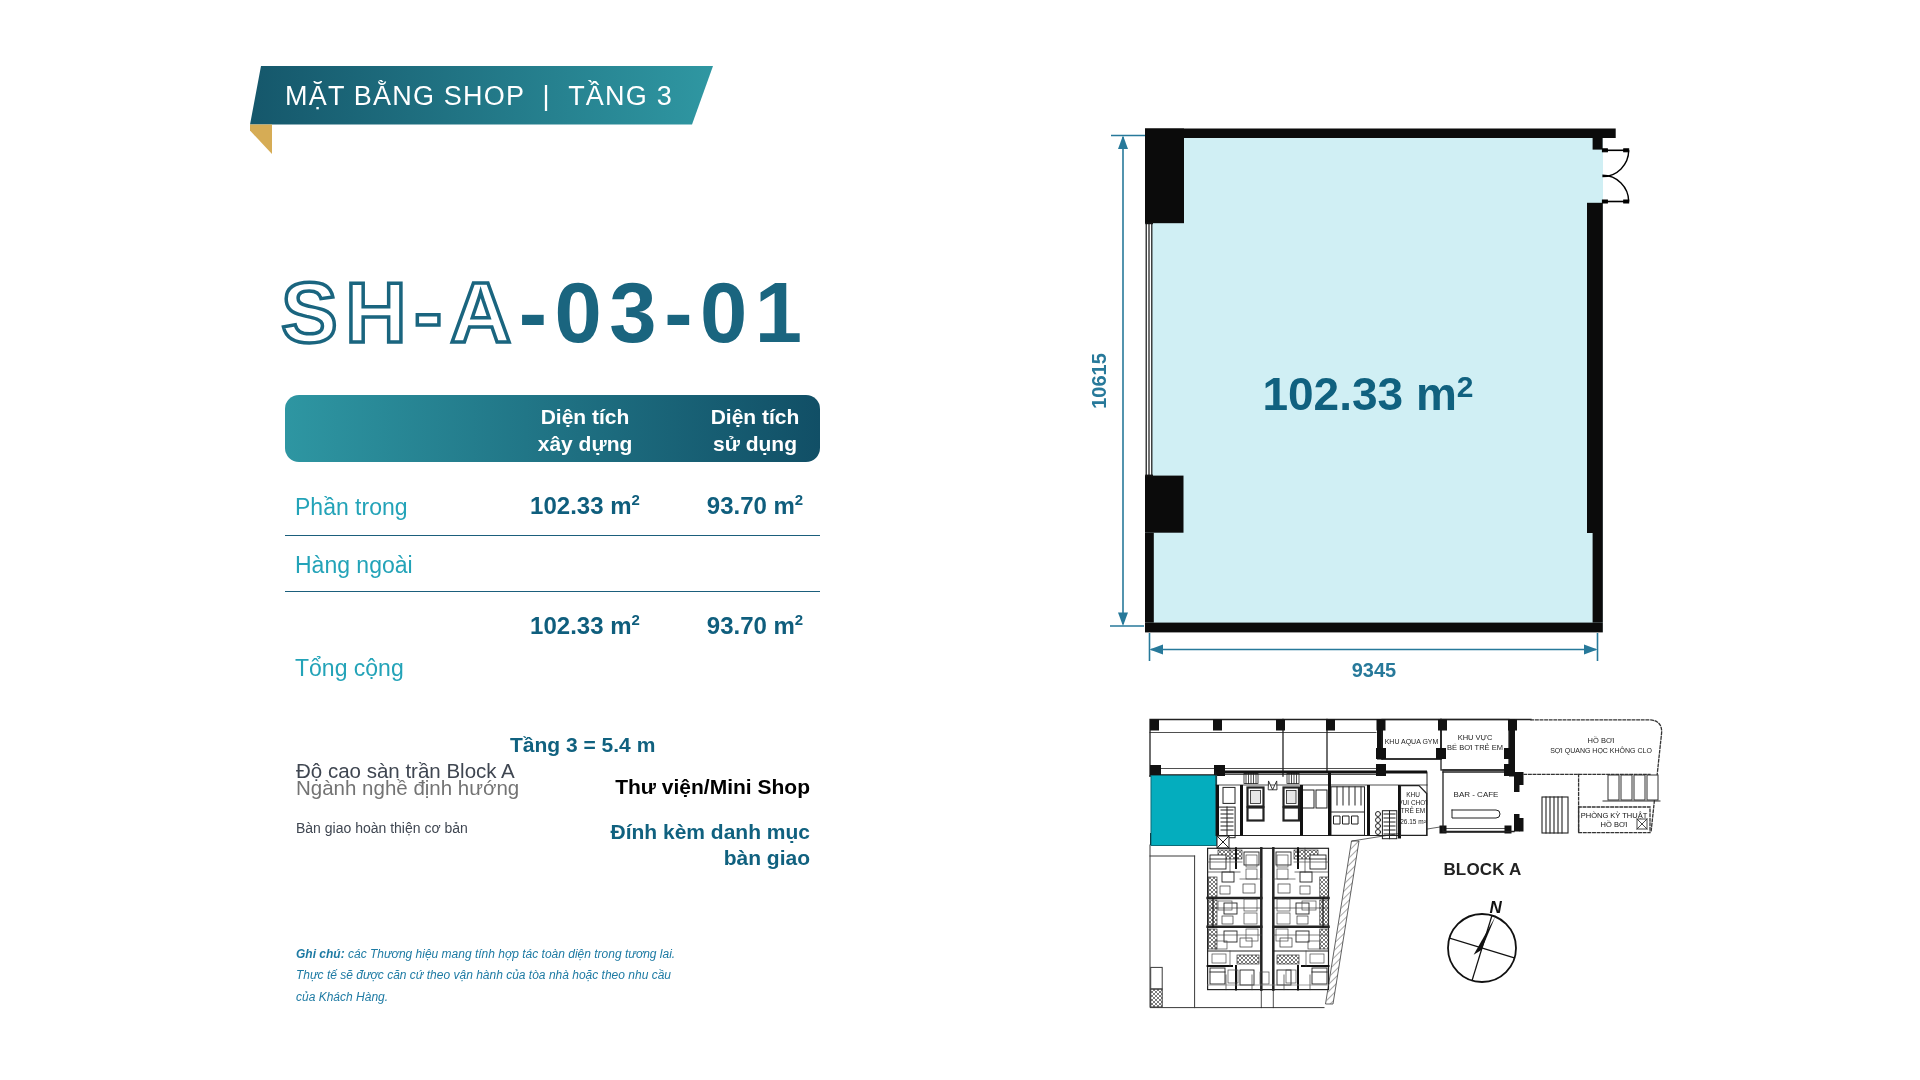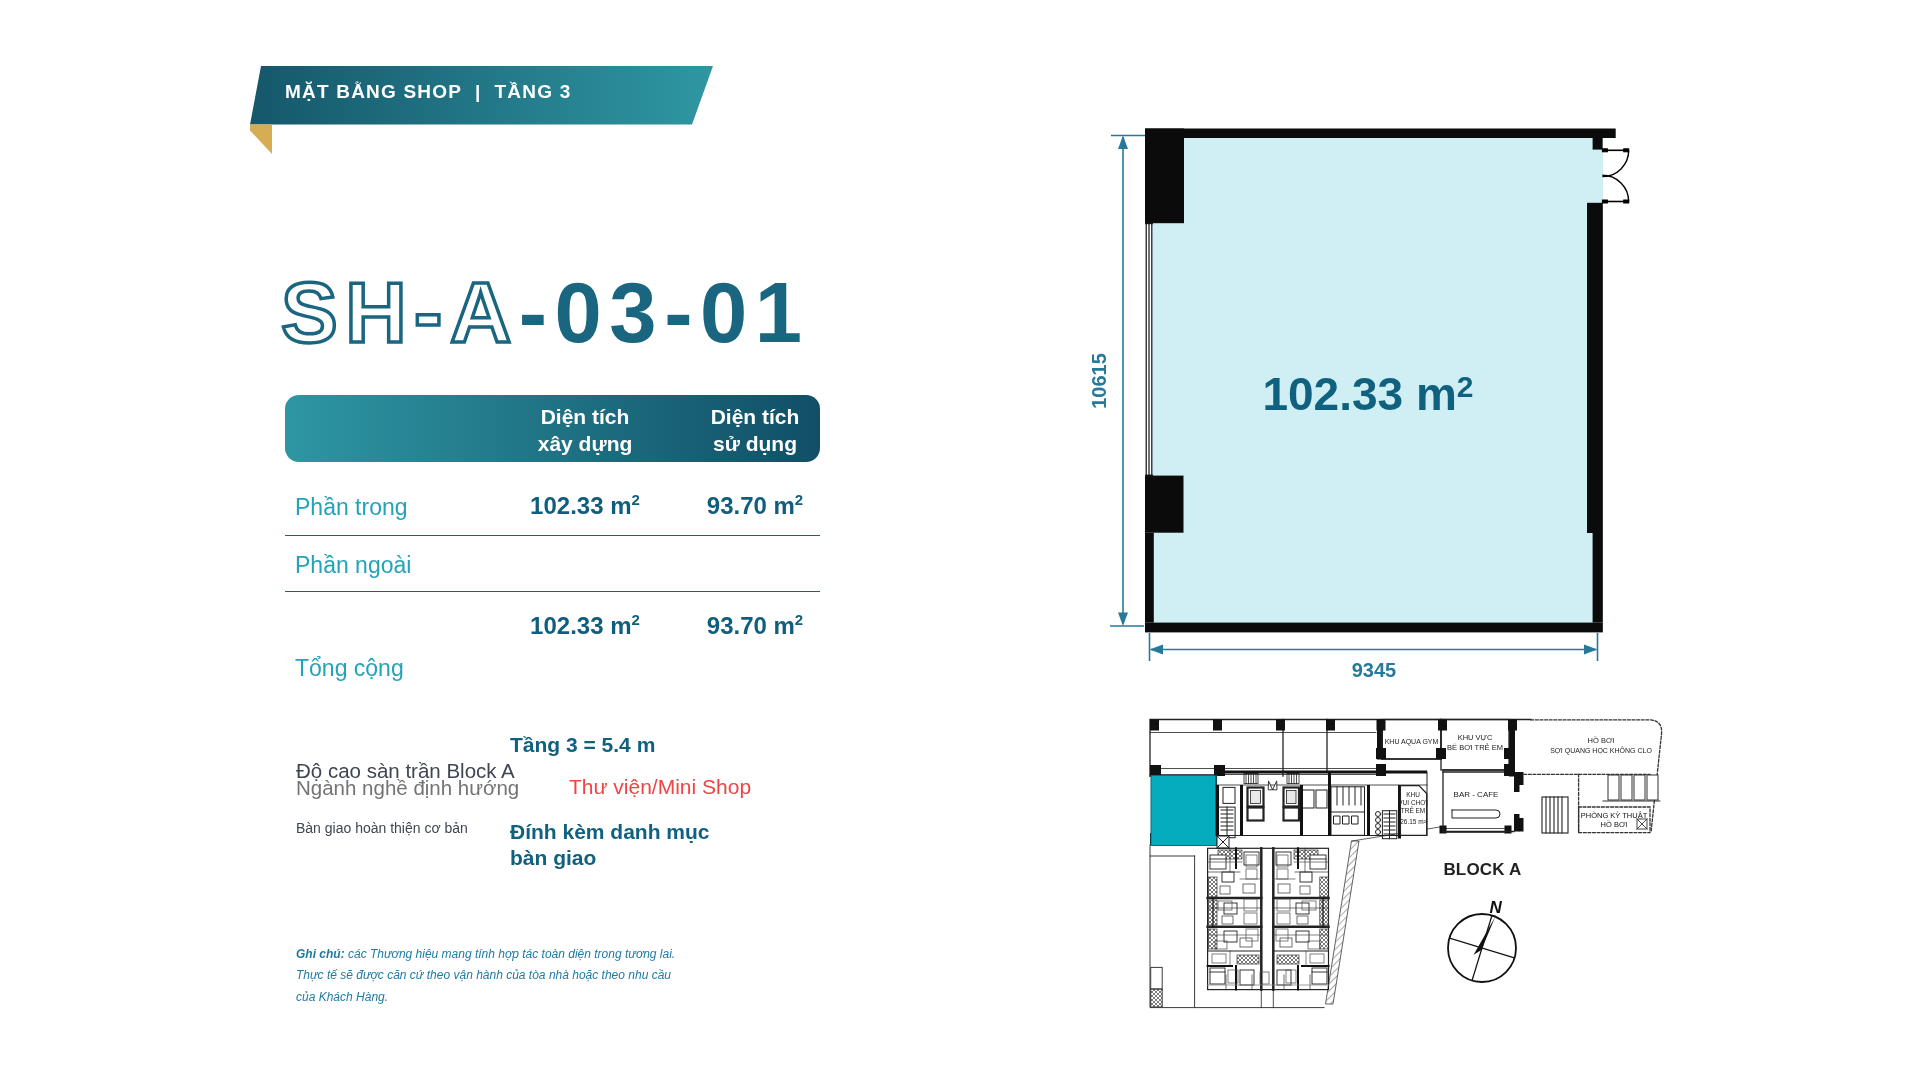--- a/index.html
+++ b/index.html
@@ -387,46 +387,46 @@
         <line x1="-34" y1="0" x2="34" y2="0" stroke="#111" stroke-width="1.3"></line>
         <polygon points="0,2 -6,9 3.5,-33.5" fill="#111"></polygon>
       </g>
     </g>
 
     <text x="1495.6" y="912.5" font-size="17" font-weight="bold" font-style="italic" fill="#111" text-anchor="middle">N</text>
   </g>
 
 </svg>
 
-<div class="abs" style="left:285px;top:81px;white-space:nowrap;color:#fff;font-size:19px;font-weight:bold;letter-spacing:1.2px;text-align:center;">MẶT BẰNG SHOP&nbsp; | &nbsp;TẦNG 3</div>
+<div class="abs" style="left:285px;top:81px;white-space:nowrap;color:#fff;font-size:27px;font-weight:normal;letter-spacing:1.2px;text-align:center;">MẶT BẰNG SHOP&nbsp; | &nbsp;TẦNG 3</div>
 
 <div class="abs" style="left:281px;top:264px;font-size:85px;font-weight:bold;letter-spacing:7.5px;color:#1a657f;white-space:nowrap;"><span style="color:transparent;-webkit-text-stroke:3.5px #1a657f;">SH-A</span><span>-03-01</span></div>
 
 <div class="abs" style="left:285px;top:395px;width:535px;height:67px;border-radius:14px;background:linear-gradient(90deg,#2e96a2,#114f66);"></div>
 
 <div class="abs" style="left:510px;top:403px;width:150px;text-align:center;color:#fff;font-size:21px;font-weight:bold;line-height:27px;">Diện tích<br>xây dựng</div>
 
 <div class="abs" style="left:680px;top:403px;width:150px;text-align:center;color:#fff;font-size:21px;font-weight:bold;line-height:27px;">Diện tích<br>sử dụng</div>
 
 <div class="abs" style="left:295px;top:494px;font-size:23px;color:#23a3b8;">Phần trong</div>
 <div class="abs" style="left:510px;top:491px;width:150px;text-align:center;font-size:24px;font-weight:bold;color:#0f5e7d;">102.33 m<sup style="font-size:15px;">2</sup></div>
 <div class="abs" style="left:680px;top:491px;width:150px;text-align:center;font-size:24px;font-weight:bold;color:#0f5e7d;">93.70 m<sup style="font-size:15px;">2</sup></div>
 
 <div class="abs" style="left:285px;top:535px;width:535px;height:0;border-top:1.3px solid #1b5f7c;"></div>
 
-<div class="abs" style="left:295px;top:552px;font-size:23px;color:#23a3b8;">Phần ngoài</div>
+<div class="abs" style="left:295px;top:552px;font-size:23px;color:#23a3b8;">Hàng ngoài</div>
 
 <div class="abs" style="left:285px;top:591px;width:535px;height:0;border-top:1.3px solid #1b5f7c;"></div>
 
 <div class="abs" style="left:295px;top:614px;font-size:23px;color:#23a3b8;margin-top:41px;">Tổng cộng</div>
 <div class="abs" style="left:510px;top:611px;width:150px;text-align:center;font-size:24px;font-weight:bold;color:#0f5e7d;">102.33 m<sup style="font-size:15px;">2</sup></div>
 <div class="abs" style="left:680px;top:611px;width:150px;text-align:center;font-size:24px;font-weight:bold;color:#0f5e7d;">93.70 m<sup style="font-size:15px;">2</sup></div>
 
 <div class="abs" style="left:296px;top:734px;font-size:20.5px;color:#3f4651;margin-top:25px;">Độ cao sàn trần Block A</div>
 <div class="abs" style="left:510px;top:733px;width:300px;text-align:left;font-size:21px;font-weight:bold;color:#10617f;">Tầng 3 = 5.4 m</div>
 
 <div class="abs" style="left:296px;top:776px;font-size:20.5px;color:#737373;">Ngành nghề định hướng</div>
-<div class="abs" style="left:510px;top:775px;width:300px;text-align:center;font-size:21px;font-weight:normal;color:#ef4444;">Thư viện/Mini Shop</div>
+<div class="abs" style="left:510px;top:775px;width:300px;text-align:right;font-size:21px;font-weight:bold;color:#000000;">Thư viện/Mini Shop</div>
 
 <div class="abs" style="left:296px;top:820px;font-size:14px;color:#3f4651;">Bàn giao hoàn thiện cơ bản</div>
-<div class="abs" style="left:510px;top:819px;width:300px;font-size:21px;font-weight:bold;color:#10617f;line-height:26px;">Đính kèm danh mục<br>bàn giao</div>
+<div class="abs" style="left:510px;top:819px;width:300px;text-align:right;font-size:21px;font-weight:bold;color:#10617f;line-height:26px;">Đính kèm danh mục<br>bàn giao</div>
 
 <div class="abs" style="left:296px;top:944px;white-space:nowrap;font-size:12px;font-style:italic;color:#1d7aa3;line-height:21.3px;"><b>Ghi chú:</b> các Thương hiệu mang tính hợp tác toàn diện trong tương lai.<br>Thực tế sẽ được căn cứ theo vận hành của tòa nhà hoặc theo nhu cầu<br>của Khách Hàng.</div>
 
 </body></html>

